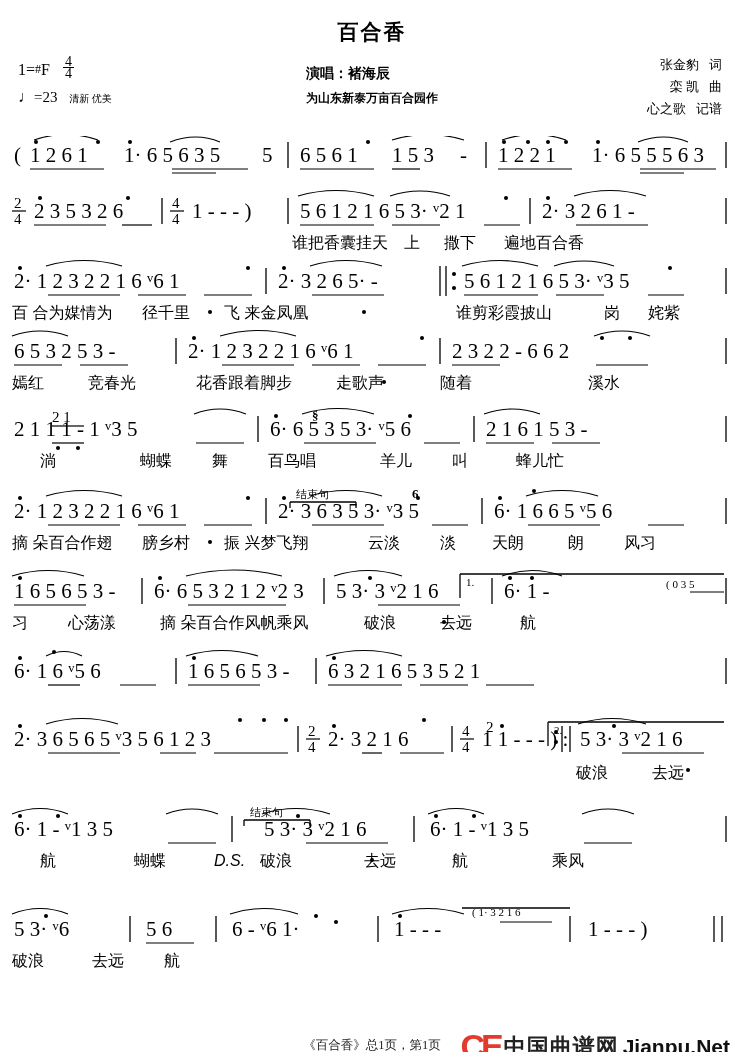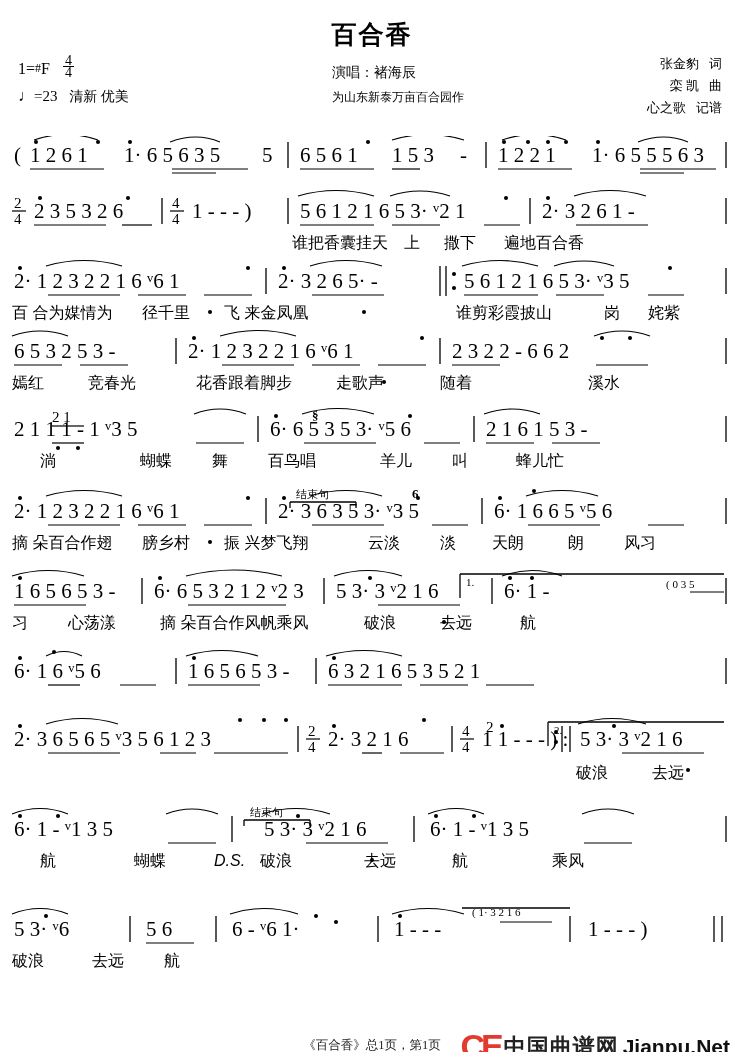--- a/index.html
+++ b/index.html
@@ -9,46 +9,47 @@
     font-family:"Liberation Serif", serif;
     color:#000;
     position:relative;
     overflow:hidden;
   }
   .sheet{position:relative;width:744px;height:1052px;}
 
   
   .title{
     text-align:center;
-    font-size:25px;
+    font-size:21px;
     font-weight:bold;
     letter-spacing:2px;
     margin-top:18px;
     font-family:"Liberation Serif", serif;
   }
   .hdr{
     position:relative;
     height:74px;
+    margin-top:6px;
   }
   .key-block{
     position:absolute;left:18px;top:4px;
     font-size:15px;line-height:20px;
   }
   .key-line1{font-size:16px;}
   .key-line1 .sharp{font-size:12px;vertical-align:2px;}
   .key-line1 .meter{display:inline-block;text-align:center;vertical-align:-3px;margin-left:9px;font-size:14px;line-height:11px;}
   .key-line1 .meter .num{display:block;border-bottom:1.4px solid #000;padding:0 2px;}
   .key-line1 .meter .den{display:block;padding:0 2px;}
   .key-line2{margin-top:7px;font-size:15px;}
   .key-line2 .tempo-note{font-size:16px;}
-  .key-line2 .style{margin-left:8px;font-size:14px;}
+  .key-line2 .style{margin-left:8px;font-size:10px;}
 
   .perf{
-    position:absolute;left:332px;top:10px;
-    font-size:14px;line-height:24px;
+    position:absolute;left:306px;top:10px;
+    font-size:14px;line-height:24px;font-weight:bold;
   }
   .perf .l2{font-size:12px;}
 
   .credits{
     position:absolute;right:22px;top:2px;
     font-size:13px;line-height:22px;
     text-align:right;
   }
   .credits span.role{margin-left:10px;}
 

